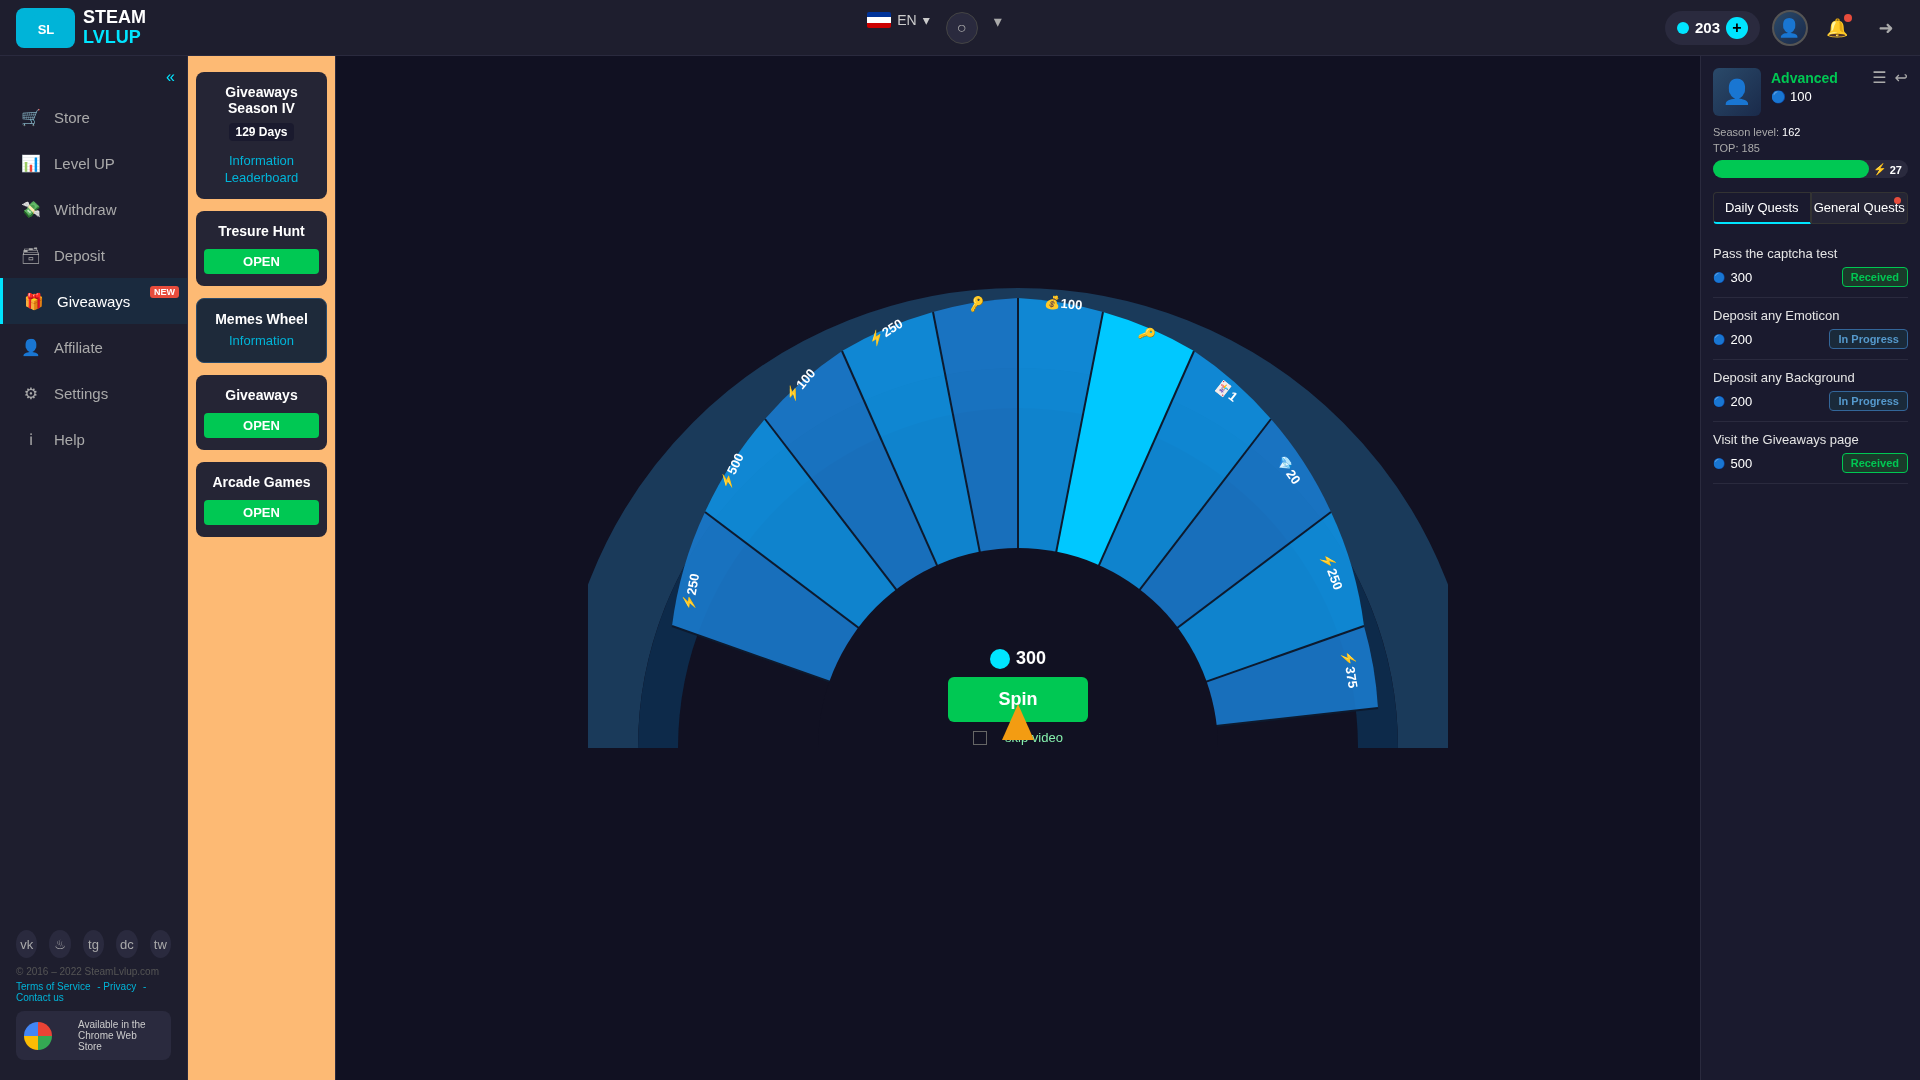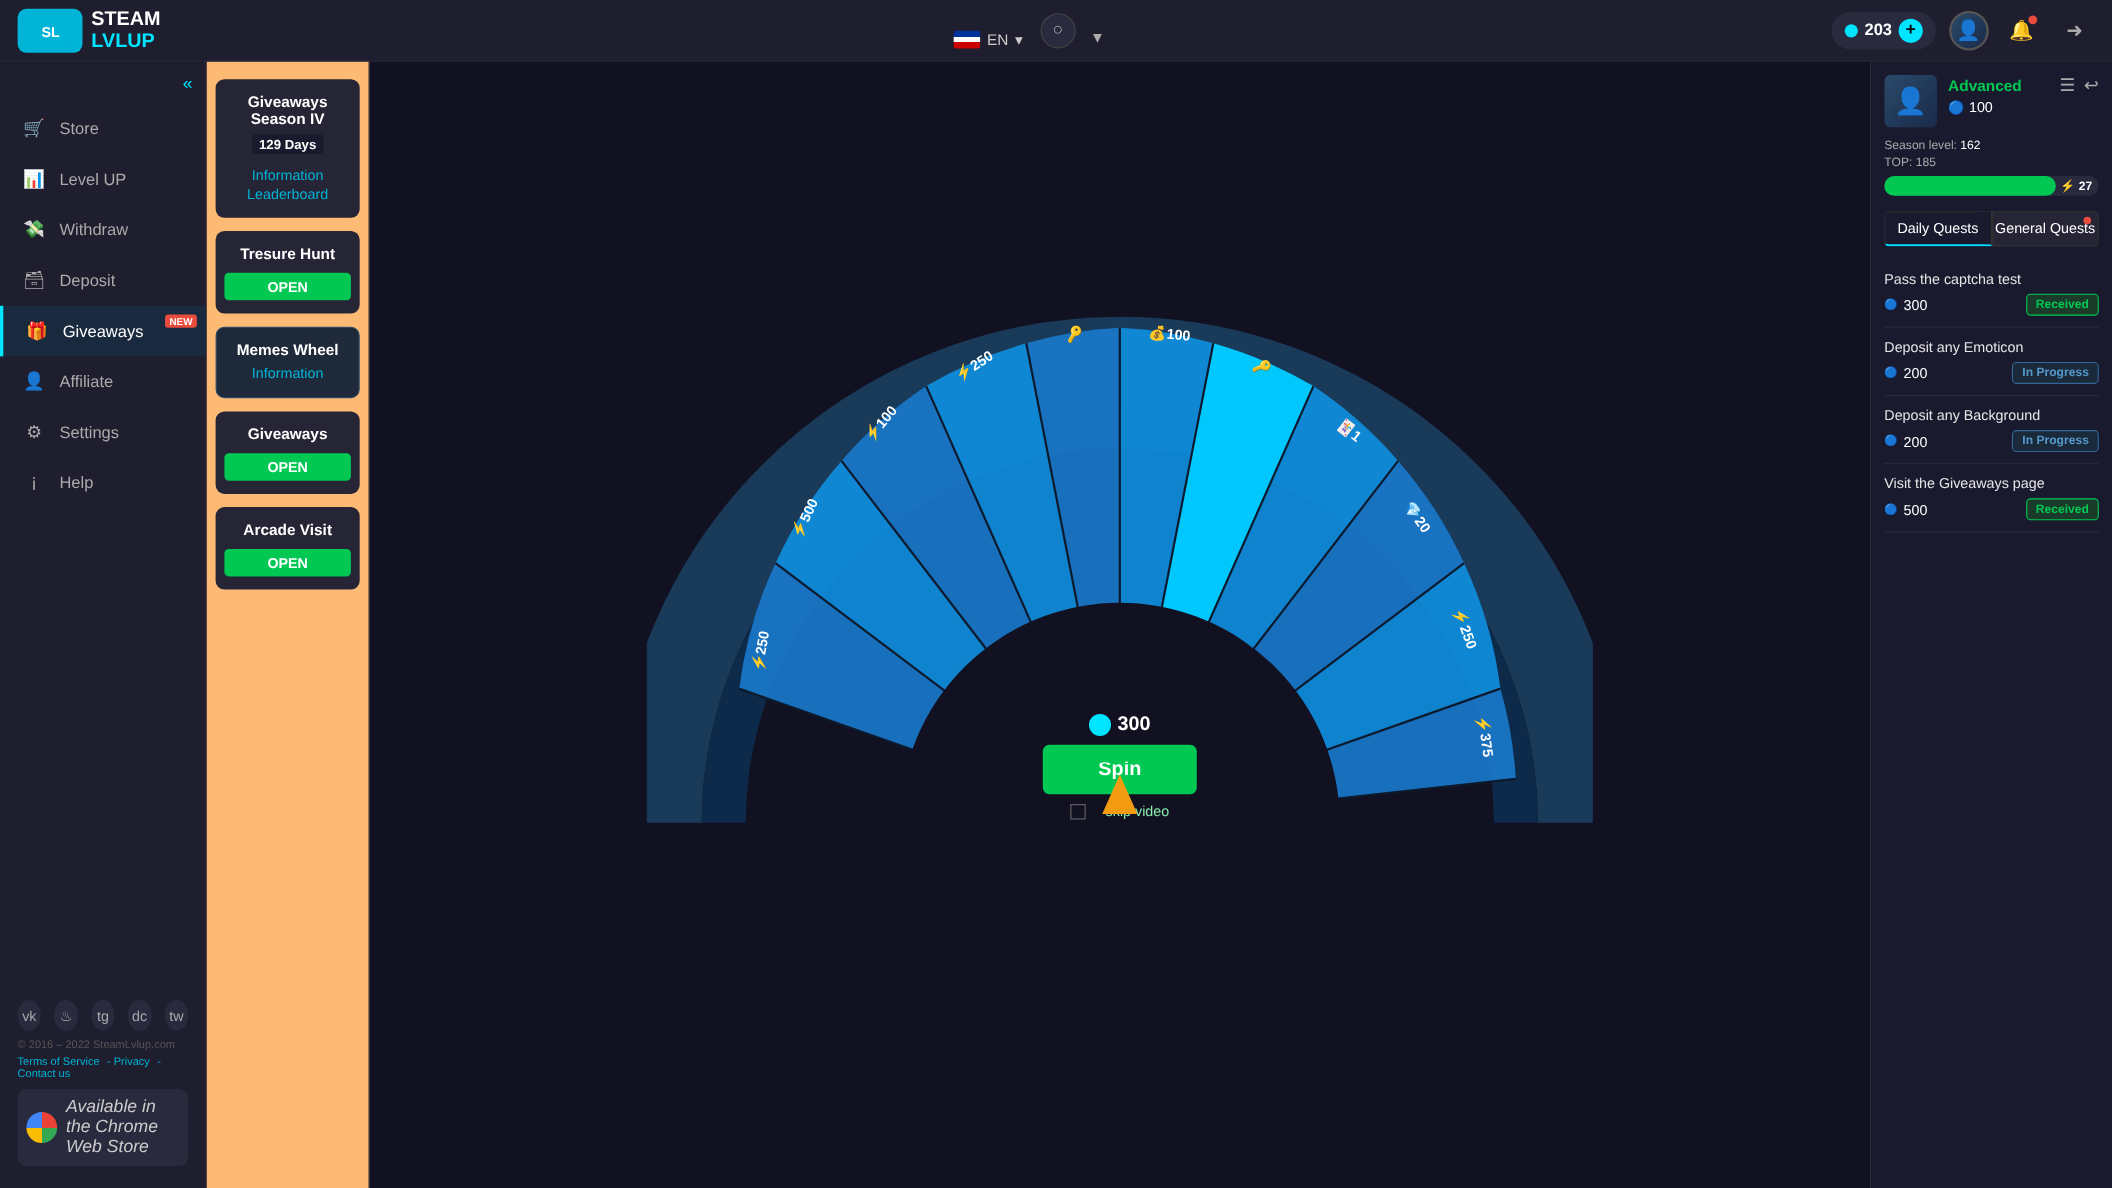--- a/index.html
+++ b/index.html
@@ -36,21 +36,21 @@
       background: #00b4d8;
       border-radius: 8px;
       display: flex; align-items: center; justify-content: center;
       font-weight: bold; font-size: 10px; color: #fff;
       flex-shrink: 0;
     }
     .logo-text {
       font-size: 18px; font-weight: bold; color: #fff; line-height: 1.1;
     }
     .topbar-center {
-      display: flex; align-items: flex-end; gap: 16px;
+      display: flex; align-items: flex-start; gap: 16px;
     }
     .lang-selector {
       display: flex; align-items: center; gap: 6px; cursor: pointer;
       color: #ccc; font-size: 14px;
     }
     .flag-icon {
       width: 24px; height: 16px;
       background: linear-gradient(to bottom, #003399 33%, #fff 33%, #fff 66%, #cc0000 66%);
       border-radius: 2px;
     }
@@ -144,21 +144,21 @@
     .social-icon {
       width: 28px; height: 28px; background: #2a2a3e;
       border-radius: 50%; display: flex; align-items: center; justify-content: center;
       cursor: pointer; font-size: 13px; color: #aaa;
     }
     .footer-copy { font-size: 10px; color: #555; margin-bottom: 4px; }
     .footer-links { font-size: 10px; color: #00b4d8; }
     .footer-links a { color: #00b4d8; text-decoration: none; margin-right: 4px; }
     .chrome-store {
       background: #2a2a3e; border-radius: 8px; padding: 8px; margin-top: 8px;
-      font-size: 16px; color: #ccc; display: flex; align-items: center; gap: 8px; font-style: italic;
+      font-size: 10px; color: #ccc; display: flex; align-items: center; gap: 26px;
     }
     .chrome-icon {
       width: 28px; height: 28px;
       background: conic-gradient(#ea4335 0 90deg, #34a853 90deg 180deg, #fbbc04 180deg 270deg, #4285f4 270deg 360deg);
       border-radius: 50%; flex-shrink: 0;
     }
 
     
     .giveaways-nav {
       width: 148px;
@@ -482,21 +482,21 @@
       <div class="nav-card-title">Memes Wheel</div>
       <a class="nav-link">Information</a>
     </div>
 
     <div class="nav-card">
       <div class="nav-card-title">Giveaways</div>
       <button class="open-btn">OPEN</button>
     </div>
 
     <div class="nav-card">
-      <div class="nav-card-title">Arcade Visit</div>
+      <div class="nav-card-title">Arcade Games</div>
       <button class="open-btn">OPEN</button>
     </div>
   </div>
 
   <div class="main-content">
     <div class="wheel-container">
 
       <svg class="wheel-svg" width="860" height="460" viewBox="0 0 860 460">
         <defs>
           <clipPath id="arcClip">

